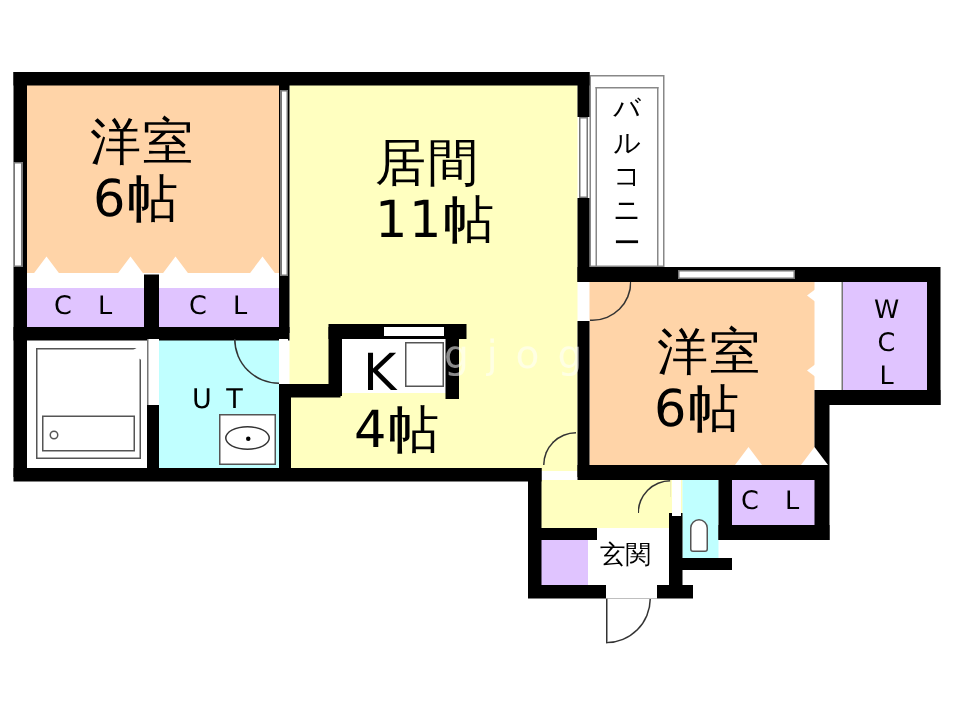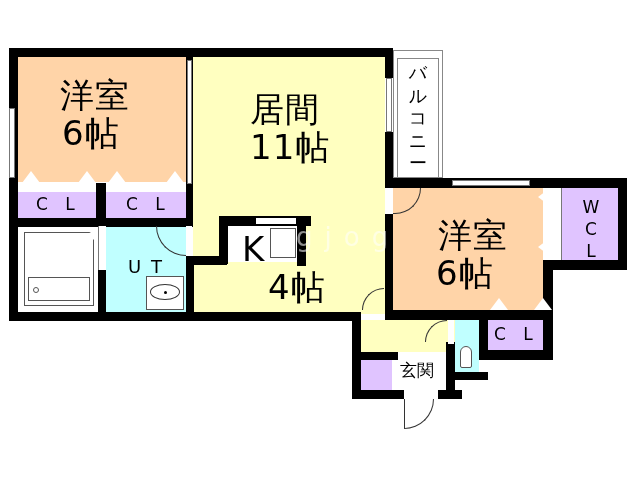--- a/index.html
+++ b/index.html
@@ -129,21 +129,21 @@
 <div class="tri tri-up" style="left:534px;top:298px;"></div>
 <div class="abs" style="left:86px;top:229px;width:0;height:0;border-top:6px solid transparent;border-bottom:6px solid transparent;border-right:10px solid #fff;"></div>
 
 <div class="lbl big" style="left:60px;top:78px;">洋室</div>
 <div class="lbl big" style="left:62px;top:116px;">6帖</div>
 
 <div class="lbl big" style="left:250px;top:92px;">居間</div>
 <div class="lbl big" style="left:250px;top:130px;">11帖</div>
 
 <div class="lbl big" style="left:242px;top:232px;">K</div>
-<div class="lbl big" style="left:236px;top:270px;margin-left:32px;">4帖</div>
+<div class="lbl big" style="left:236px;top:270px;">4帖</div>
 
 <div class="lbl big" style="left:438px;top:218px;">洋室</div>
 <div class="lbl big" style="left:436px;top:256px;">6帖</div>
 
 <div class="lbl cl" style="left:36px;top:196px;">C L</div>
 <div class="lbl cl" style="left:126px;top:196px;">C L</div>
 <div class="lbl cl" style="left:494px;top:326px;">C L</div>
 
 <div class="lbl" style="left:128px;top:258px;font-size:18px;letter-spacing:2px;">U T</div>
 <div class="lbl" style="left:400px;top:362px;font-size:17px;">玄関</div>

